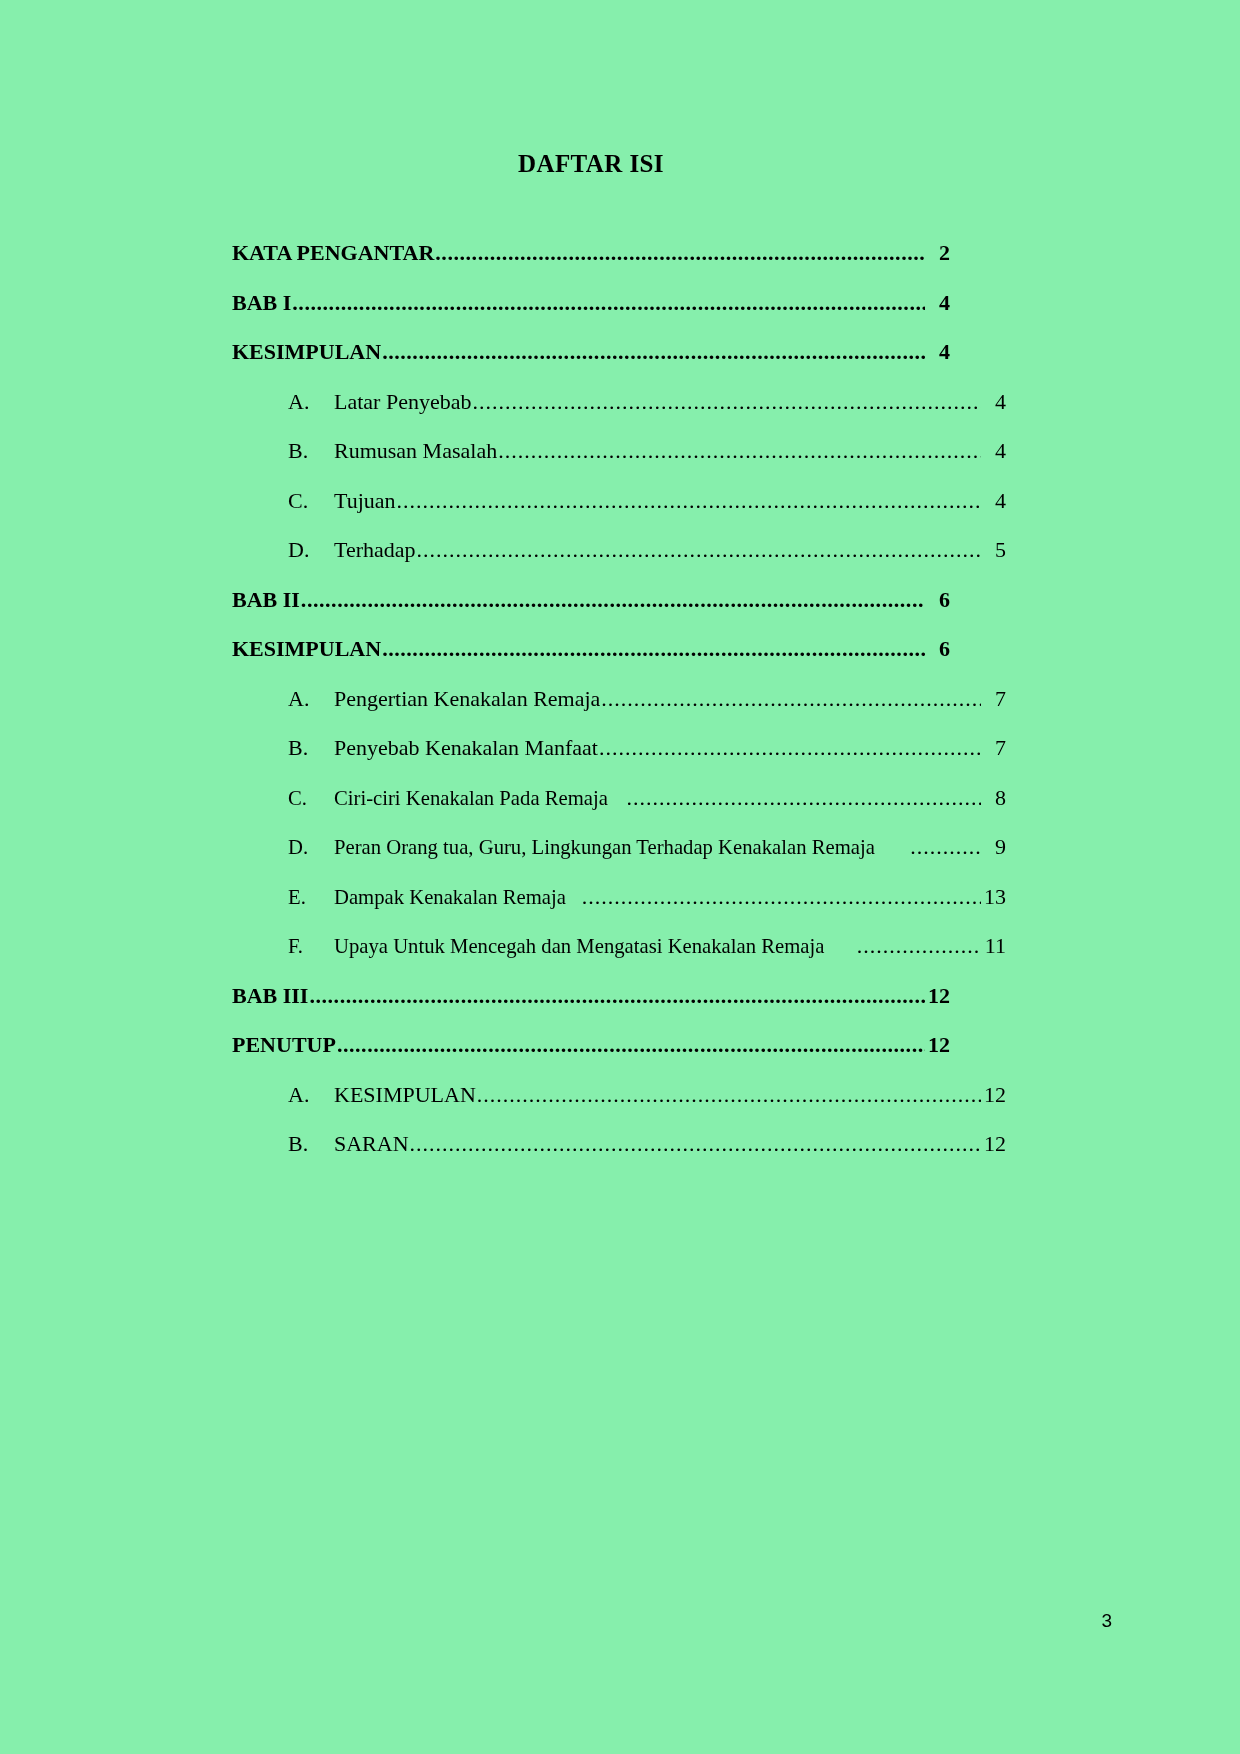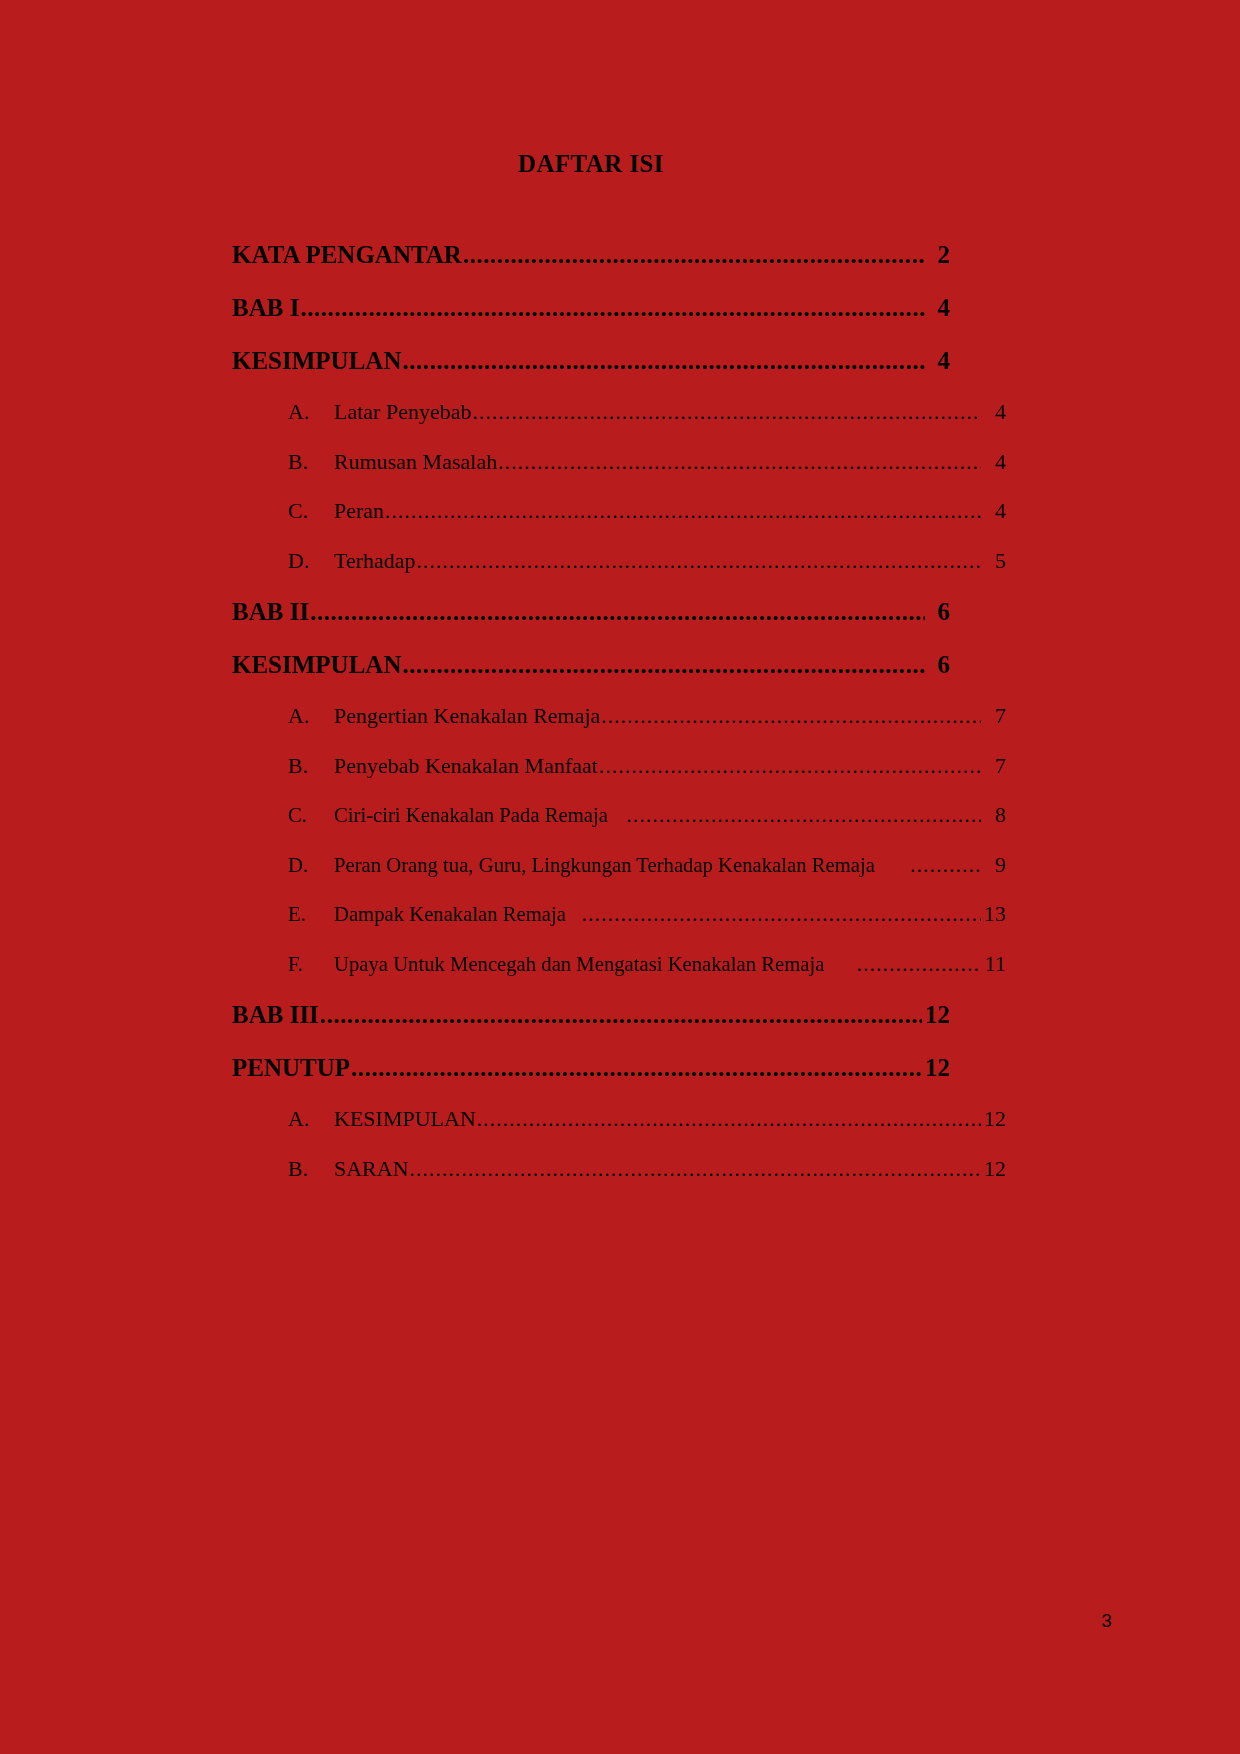--- a/index.html
+++ b/index.html
@@ -8,21 +8,21 @@
     background: #ffffff;
   }
   body {
     font-family: "Liberation Serif", "DejaVu Serif", serif;
     color: #000000;
   }
   .page {
     position: relative;
     width: 1240px;
     height: 1754px;
-    background: #b91c1c;
+    background: #86efac;
     box-sizing: border-box;
     overflow: hidden;
   }
   .content {
     position: absolute;
     left: 232px;
     top: 150px;
     width: 718px;
   }
   .doc-title {
@@ -36,21 +36,21 @@
   .toc-list {
     list-style: none;
     margin: 0;
     padding: 0;
   }
   .toc-entry {
     display: flex;
     align-items: baseline;
     width: 100%;
     margin-bottom: 24px;
-    font-size: 25px;
+    font-size: 22px;
     line-height: 1.16;
     white-space: nowrap;
   }
   
   .toc-entry.lvl1 {
     font-weight: bold;
     padding-left: 0;
   }
   
   .toc-entry.lvl2 {
@@ -136,21 +136,21 @@
           <span class="entry-page">4</span>
         </li>
         <li class="toc-entry lvl2">
           <span class="entry-marker">B.</span>
           <span class="entry-text">Rumusan Masalah </span>
           <span class="leader"></span>
           <span class="entry-page">4</span>
         </li>
         <li class="toc-entry lvl2">
           <span class="entry-marker">C.</span>
-          <span class="entry-text">Peran</span>
+          <span class="entry-text">Tujuan</span>
           <span class="leader"></span>
           <span class="entry-page">4</span>
         </li>
         <li class="toc-entry lvl2">
           <span class="entry-marker">D.</span>
           <span class="entry-text">Terhadap</span>
           <span class="leader"></span>
           <span class="entry-page">5</span>
         </li>
         <li class="toc-entry lvl1">

